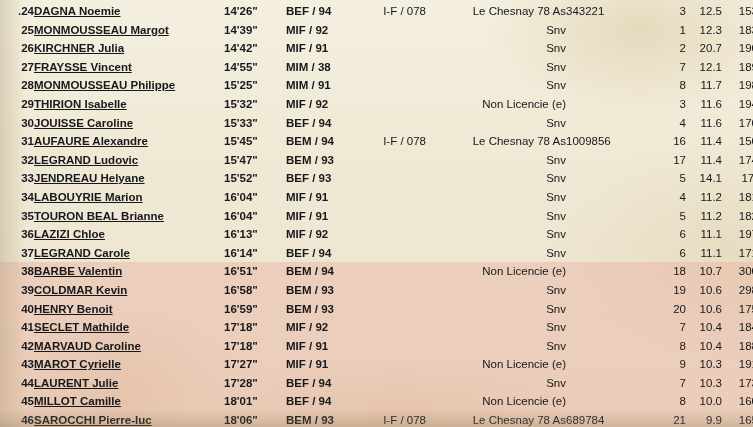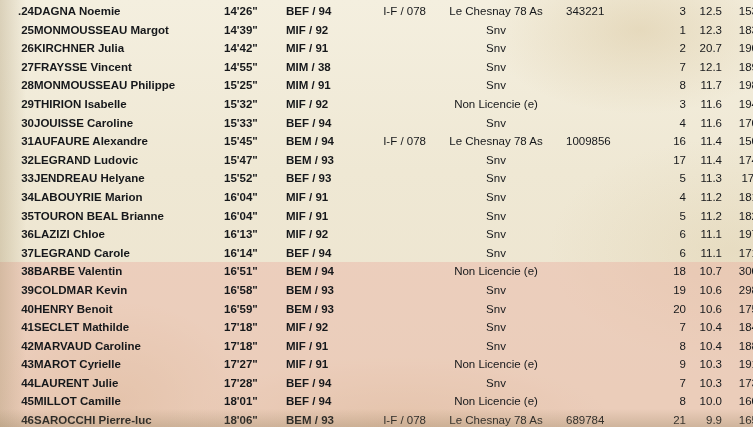--- a/index.html
+++ b/index.html
@@ -52,25 +52,25 @@
     font-size: 11.5px;
     color: #16181b;
     padding: 0;
     height: 18.6px;
     line-height: 18.6px;
     white-space: nowrap;
     overflow: hidden;
   }
   
   .c-rank  { width: 34px;  text-align: right; padding-right: 5px; font-weight: bold; }
-  .c-name  { width: 190px; text-align: left; font-weight: bold; }
+  .c-name  { width: 190px; text-align: left; font-weight: bold; text-decoration: underline; }
   .c-time  { width: 62px;  text-align: left; font-weight: bold; }
   .c-cat   { width: 78px;  text-align: left; font-weight: bold; margin-left: 7px; }
   .c-lic   { width: 62px;  text-align: right; }
-  .c-club  { width: 140px; text-align: center; }
+  .c-club  { width: 140px; text-align: right; }
   .c-num   { width: 80px;  text-align: left; }
   .c-dos   { width: 40px;  text-align: right; padding-right: 10px; }
   .c-speed { width: 36px;  text-align: right; padding-right: 8px; margin-top: 48px; }
   .c-pts   { width: 36px;  text-align: right; padding-right: 4px; }
 
   tr.highlight td {
     background: rgba(233,173,160,0.42);
   }
 </style>
 </head>
@@ -190,21 +190,21 @@
       </tr>
       <tr>
         <td class="c-rank">33</td>
         <td class="c-name">JENDREAU Helyane</td>
         <td class="c-time">15'52"</td>
         <td class="c-cat">BEF / 93</td>
         <td class="c-lic"></td>
         <td class="c-club">Snv</td>
         <td class="c-num"></td>
         <td class="c-dos">5</td>
-        <td class="c-speed">11.3</td>
+        <td class="c-speed">14.1</td>
         <td class="c-pts">17r</td>
       </tr>
       <tr>
         <td class="c-rank">34</td>
         <td class="c-name">LABOUYRIE Marion</td>
         <td class="c-time">16'04"</td>
         <td class="c-cat">MIF / 91</td>
         <td class="c-lic"></td>
         <td class="c-club">Snv</td>
         <td class="c-num"></td>

